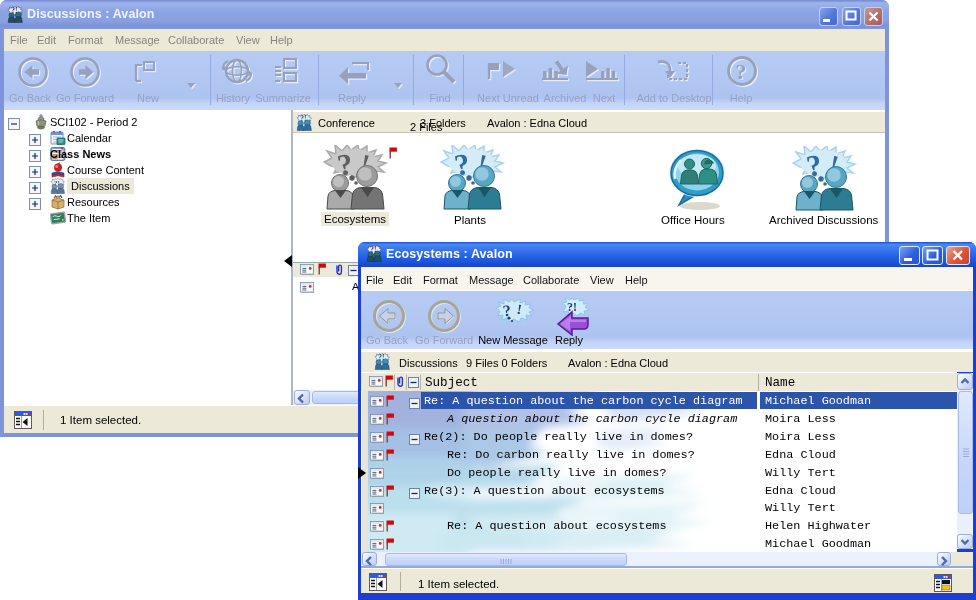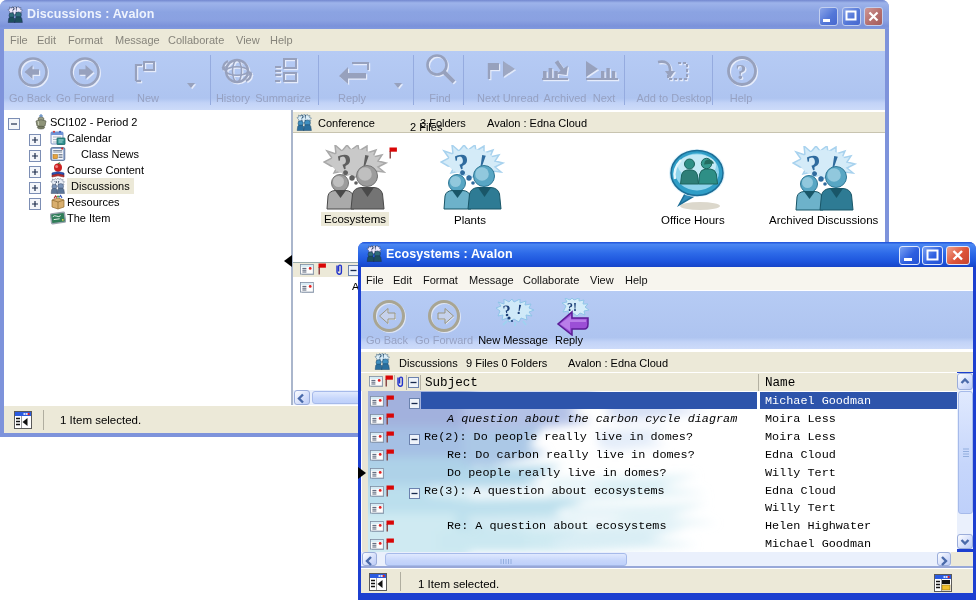--- a/index.html
+++ b/index.html
@@ -289,21 +289,21 @@
  <rect x="0.5" y="0.5" width="11" height="11" fill="#f4f6fa" stroke="#7c8eb4"></rect>
  <path d="M3 6 h6 M6 3 v6" stroke="#1c2c4c" stroke-width="1.2"></path>
             </svg></div>
           <div class="ic" style="left:46px;top:36px;"><svg width="16" height="16" viewBox="0 0 16 16">
  <rect x="0.8" y="1.5" width="14" height="13" rx="1.5" fill="#8ba3cc" stroke="#51688f" stroke-width="0.8"></rect>
  <rect x="2.2" y="3" width="11" height="10.5" fill="#f6f7f9"></rect>
  <rect x="3" y="8.5" width="4.5" height="4.2" fill="#e8a23c" stroke="#9c6a18" stroke-width="0.5"></rect>
  <path d="M3.2 4.5 h9 M3.2 6 h9 M8.5 8.5 h4 M8.5 10 h4 M8.5 11.5 h4" stroke="#5e6c84" stroke-width="0.8"></path>
  <circle cx="12.2" cy="2.6" r="1.1" fill="#cc2222"></circle>
             </svg></div>
-          <div class="trow" style="left:77px;top:36px;">Class News</div>
+          <div class="trow" style="left:46px;top:36px;font-weight:bold;">Class News</div>
           <div class="ic" style="left:25px;top:54px;"><svg width="12" height="12" viewBox="0 0 12 12">
  <rect x="0.5" y="0.5" width="11" height="11" fill="#f4f6fa" stroke="#7c8eb4"></rect>
  <path d="M3 6 h6 M6 3 v6" stroke="#1c2c4c" stroke-width="1.2"></path>
             </svg></div>
           <div class="ic" style="left:46px;top:52px;"><svg width="16" height="16" viewBox="0 0 16 16">
  <path d="M2 11 L8 9.5 L14 11 L14 13.2 L8 12 L2 13.2 Z" fill="#2a52b8" stroke="#1a3680" stroke-width="0.6"></path>
  <path d="M2 13.2 L8 12 L14 13.2 L14 15 L8 13.8 L2 15 Z" fill="#c03030" stroke="#801c1c" stroke-width="0.6"></path>
  <circle cx="8" cy="5.6" r="4" fill="#cc2020"></circle>
  <circle cx="6.6" cy="4.4" r="1.5" fill="#ef8080"></circle>
  <path d="M8 2 Q8.4 0.8 9.6 0.6" stroke="#385020" stroke-width="1" fill="none"></path>
@@ -636,20 +636,21 @@
  <circle cx="10.2" cy="4.4" r="1.4" fill="#e42020"></circle>
           </svg></div>
         <div class="ic" style="left:18px;top:2px;"><svg width="9" height="12" viewBox="0 0 9 12">
  <rect x="0.5" y="4" width="1.5" height="7.5" fill="#8a4a4a"></rect>
  <rect x="0.5" y="0.5" width="7.4" height="4.2" fill="#d90606"></rect>
           </svg></div>
         <div class="ic" style="left:41px;top:4px;"><svg width="11" height="11" viewBox="0 0 11 11">
  <rect x="0.5" y="0.5" width="10" height="10" fill="#eef3fa" stroke="#6b82ae"></rect>
  <path d="M2.5 5.5 h6" stroke="#17294e" stroke-width="1.3"></path>
           </svg></div>
+        <div class="lrow" style="left:56px;top:3px;color:#fff;">Re: A question about the carbon cycle diagram</div>
         <div class="lrow" style="left:397px;top:3px;color:#fff;">Michael Goodman</div>
         <div class="ic" style="left:2px;top:21px;"><svg width="15" height="12" viewBox="0 0 15 12">
  <rect x="2" y="2.5" width="12" height="8.5" fill="#6a7a90" opacity="0.45"></rect>
  <rect x="0.5" y="0.5" width="12.8" height="9.6" fill="#fdfdfd" stroke="#7a8aa0" stroke-width="0.8"></rect>
  <rect x="1.1" y="1.1" width="11.6" height="1.8" fill="#d4eaf4"></rect>
  <path d="M2.4 4.4 h4 M2.4 6.2 h4 M2.4 8 h4" stroke="#404c64" stroke-width="0.9"></path>
  <circle cx="10.2" cy="4.4" r="1.4" fill="#e42020"></circle>
           </svg></div>
         <div class="ic" style="left:18px;top:20px;"><svg width="9" height="12" viewBox="0 0 9 12">
  <rect x="0.5" y="4" width="1.5" height="7.5" fill="#8a4a4a"></rect>

